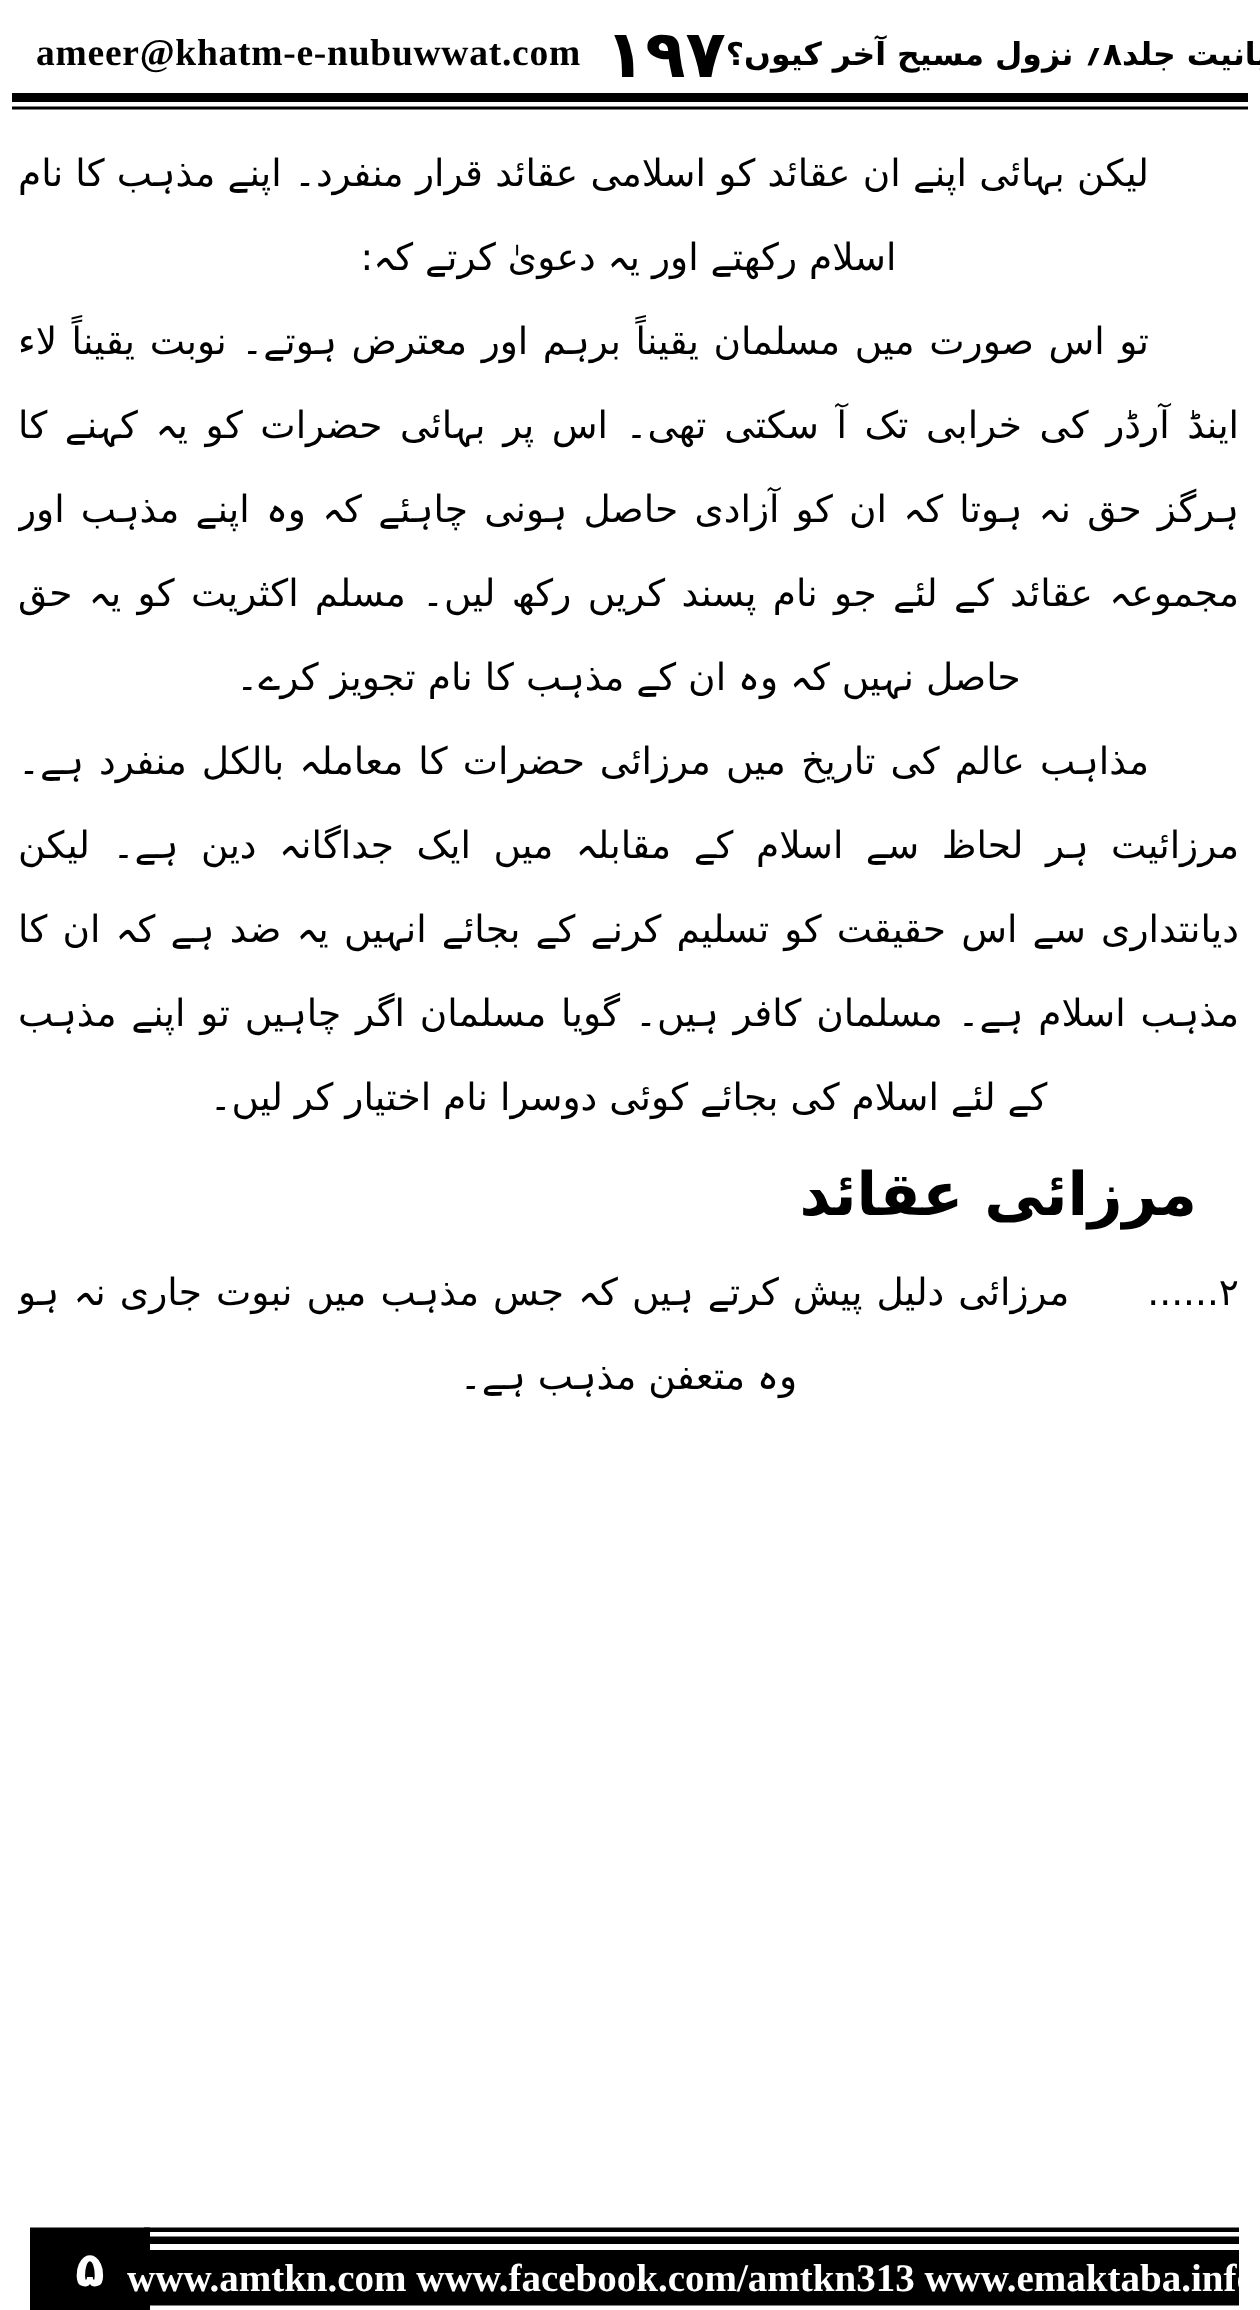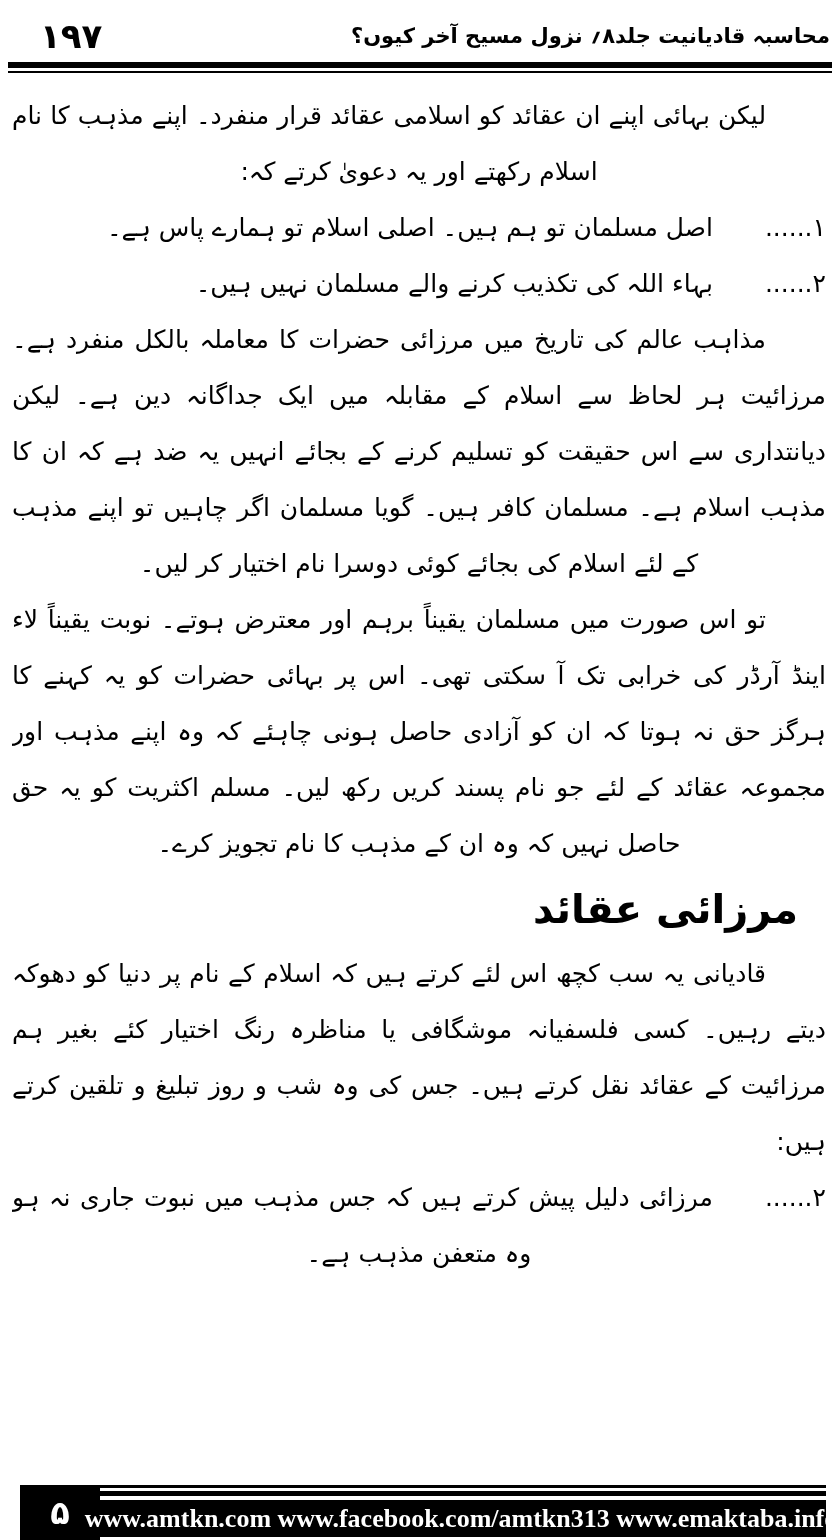--- a/index.html
+++ b/index.html
@@ -23,21 +23,21 @@
   }
   .header-email {
     font-family: "Liberation Serif", serif;
     font-weight: 700;
     font-size: 25px;
     letter-spacing: 0.5px;
     white-space: nowrap;
   }
   .header-pagenum {
     font-weight: 700;
-    font-size: 34px;
+    font-size: 44px;
     margin-left: 16px;
     direction: rtl;
     white-space: nowrap;
   }
   .header-title {
     margin-left: auto;
     direction: rtl;
     font-weight: 700;
     font-size: 21px;
     white-space: nowrap;
@@ -122,45 +122,37 @@
     font-size: 26px;
     white-space: nowrap;
   }
 </style>
 </head>
 <body>
 
 <div class="page">
 
   <header class="header">
+    <span class="header-email">ameer@khatm-e-nubuwwat.com</span>
     <span class="header-pagenum">۱۹۷</span>
     <span class="header-title">محاسبہ قادیانیت جلد۸؍ نزول مسیح آخر کیوں؟</span>
   </header>
   <div class="header-rule"></div>
 
   <main class="body">
 
     <p class="para indent center-last">لیکن بہائی اپنے ان عقائد کو اسلامی عقائد قرار منفرد۔ اپنے مذہب کا نام اسلام رکھتے اور یہ دعویٰ کرتے کہ:</p>
 
-    <div class="list list-a">
-      <div class="list-item">
-        <span class="marker">۱......</span><span>اصل مسلمان تو ہم ہیں۔ اصلی اسلام تو ہمارے پاس ہے۔</span>
-      </div>
-      <div class="list-item">
-        <span class="marker">۲......</span><span>بہاء اللہ کی تکذیب کرنے والے مسلمان نہیں ہیں۔</span>
-      </div>
-    </div>
+
+    <p class="para indent center-last">تو اس صورت میں مسلمان یقیناً برہم اور معترض ہوتے۔ نوبت یقیناً لاء اینڈ آرڈر کی خرابی تک آ سکتی تھی۔ اس پر بہائی حضرات کو یہ کہنے کا ہرگز حق نہ ہوتا کہ ان کو آزادی حاصل ہونی چاہئے کہ وہ اپنے مذہب اور مجموعہ عقائد کے لئے جو نام پسند کریں رکھ لیں۔ مسلم اکثریت کو یہ حق حاصل نہیں کہ وہ ان کے مذہب کا نام تجویز کرے۔</p>
 
     <p class="para indent center-last">مذاہب عالم کی تاریخ میں مرزائی حضرات کا معاملہ بالکل منفرد ہے۔ مرزائیت ہر لحاظ سے اسلام کے مقابلہ میں ایک جداگانہ دین ہے۔ لیکن دیانتداری سے اس حقیقت کو تسلیم کرنے کے بجائے انہیں یہ ضد ہے کہ ان کا مذہب اسلام ہے۔ مسلمان کافر ہیں۔ گویا مسلمان اگر چاہیں تو اپنے مذہب کے لئے اسلام کی بجائے کوئی دوسرا نام اختیار کر لیں۔</p>
 
-    <p class="para indent center-last">تو اس صورت میں مسلمان یقیناً برہم اور معترض ہوتے۔ نوبت یقیناً لاء اینڈ آرڈر کی خرابی تک آ سکتی تھی۔ اس پر بہائی حضرات کو یہ کہنے کا ہرگز حق نہ ہوتا کہ ان کو آزادی حاصل ہونی چاہئے کہ وہ اپنے مذہب اور مجموعہ عقائد کے لئے جو نام پسند کریں رکھ لیں۔ مسلم اکثریت کو یہ حق حاصل نہیں کہ وہ ان کے مذہب کا نام تجویز کرے۔</p>
-
     <h2 class="section-heading">مرزائی عقائد</h2>
 
-    <p class="para indent">قادیانی یہ سب کچھ اس لئے کرتے ہیں کہ اسلام کے نام پر دنیا کو دھوکہ دیتے رہیں۔ کسی فلسفیانہ موشگافی یا مناظرہ رنگ اختیار کئے بغیر ہم مرزائیت کے عقائد نقل کرتے ہیں۔ جس کی وہ شب و روز تبلیغ و تلقین کرتے ہیں:</p>
 
     <div class="list list-b">
       <div class="list-item">
         <span class="marker">۲......</span><span>مرزائی دلیل پیش کرتے ہیں کہ جس مذہب میں نبوت جاری نہ ہو وہ متعفن مذہب ہے۔</span>
       </div>
 
     </div>
 
   </main>
 

